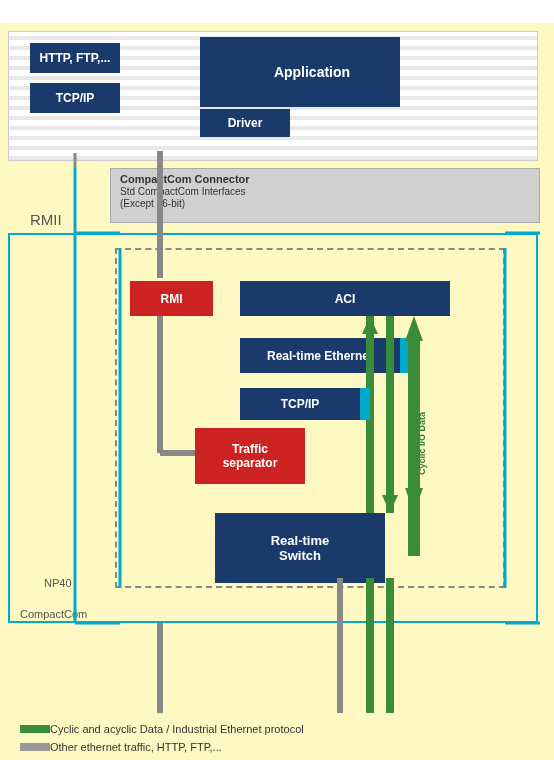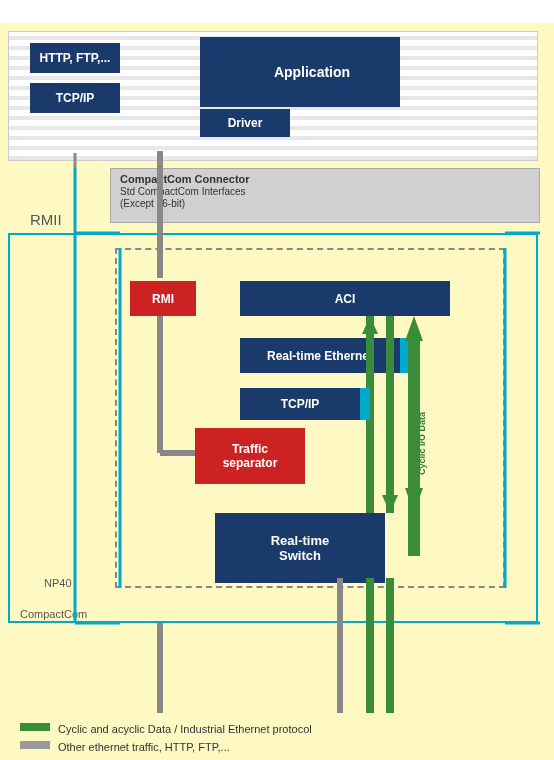--- a/index.html
+++ b/index.html
@@ -183,21 +183,21 @@
       align-items: center;
       justify-content: center;
       font-size: 12px;
       font-weight: bold;
       text-align: center;
     }
 
     .box-rmi {
       top: 258px;
       left: 130px;
-      width: 66px;
+      width: 83px;
       height: 35px;
     }
 
     
     .box-aci {
       top: 258px;
       left: 240px;
       width: 210px;
       height: 35px;
     }
@@ -268,22 +268,22 @@
       position: absolute;
       top: 700px;
       left: 20px;
       display: flex;
       flex-direction: column;
       gap: 6px;
     }
 
     .legend-item {
       display: flex;
-      align-items: flex-start;
-      gap: 8px;
+      align-items: center;
+      gap: 0;
       font-size: 11px;
       color: #333;
     }
 
     .legend-color {
       width: 30px;
       height: 8px;
       flex-shrink: 0;
     }
   </style>

